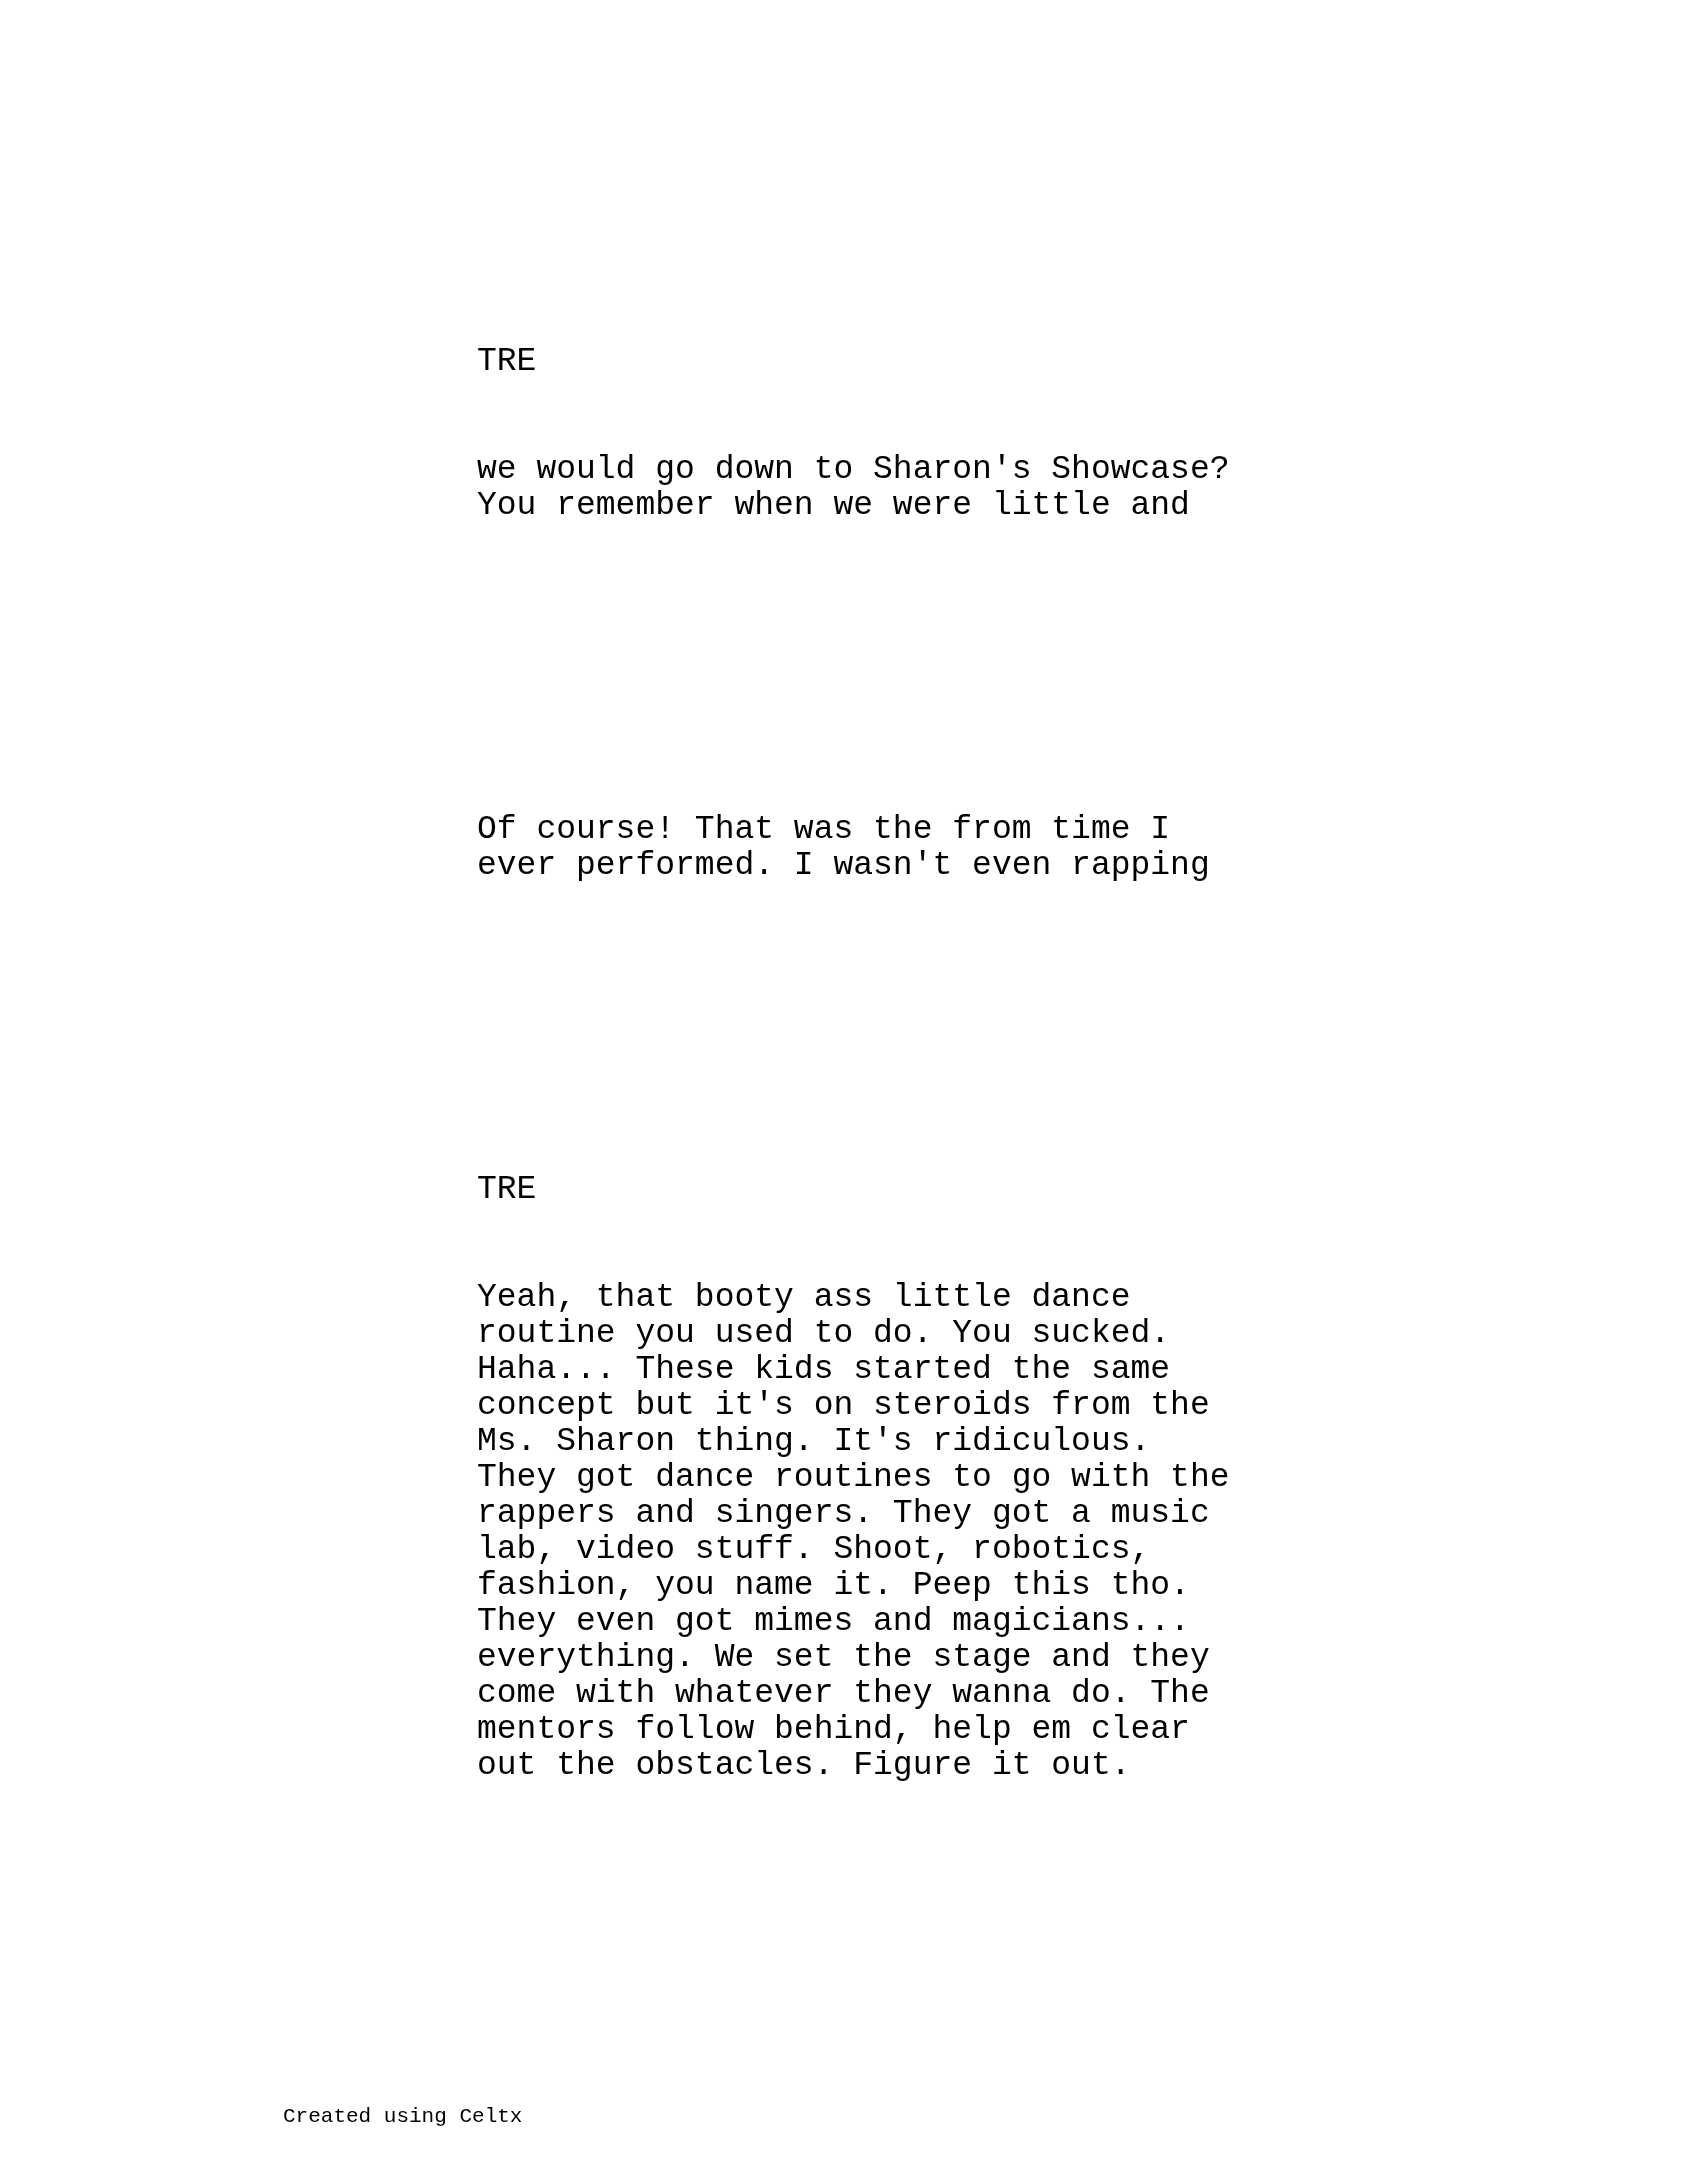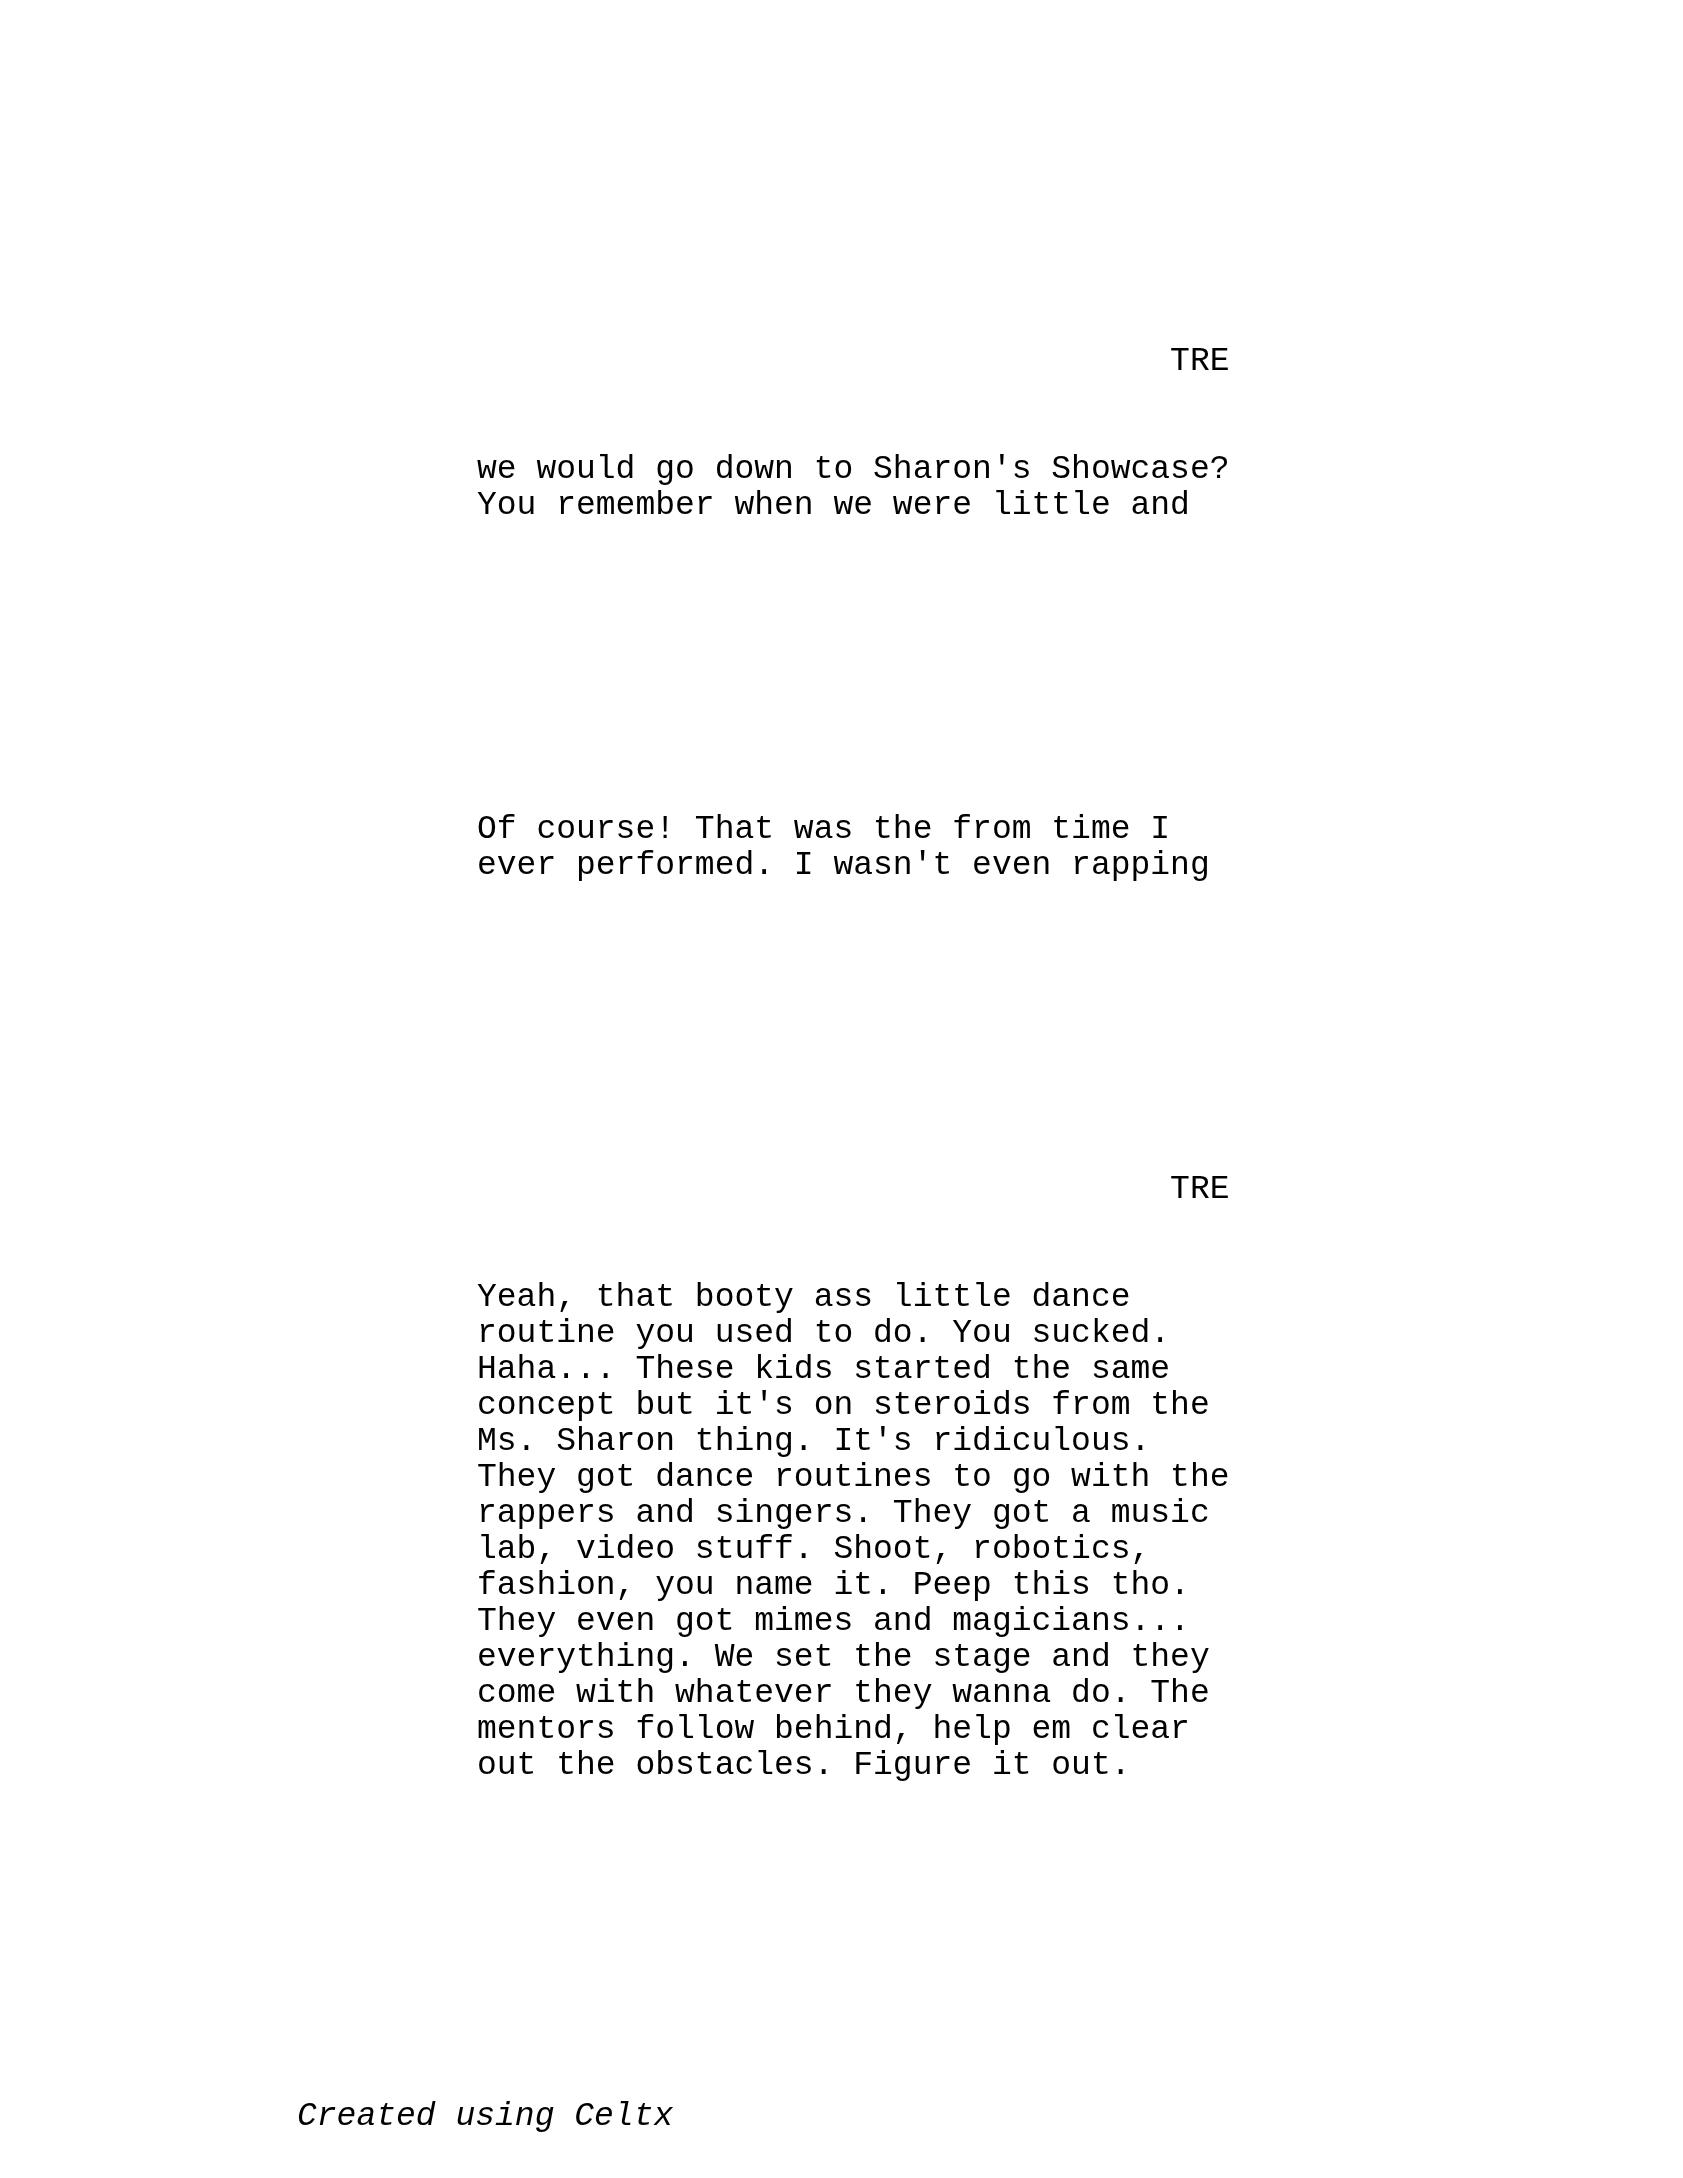--- a/index.html
+++ b/index.html
@@ -27,33 +27,31 @@
     font-size: 33px;
     line-height: 36px;
     white-space: pre;
     letter-spacing: 0;
   }
   .dialogue-block {
     margin: 0 0 36px 0;
   }
   .character {
     margin-left: 199px;
-    text-align: right;
   }
   .line {
     margin: 0;
   }
   .footer {
     position: absolute;
-    left: 297px;
+    left: 283px;
     top: 2099px;
-    font-size: 33px;
+    font-size: 21px;
     line-height: 36px;
     white-space: pre;
-    font-style: italic;
   }
 </style>
 </head>
 <body>
 
 <div class="page">
 
   <div class="script-body">
   <div class="dialogue-block">
     <div class="character line">TRE</div>

